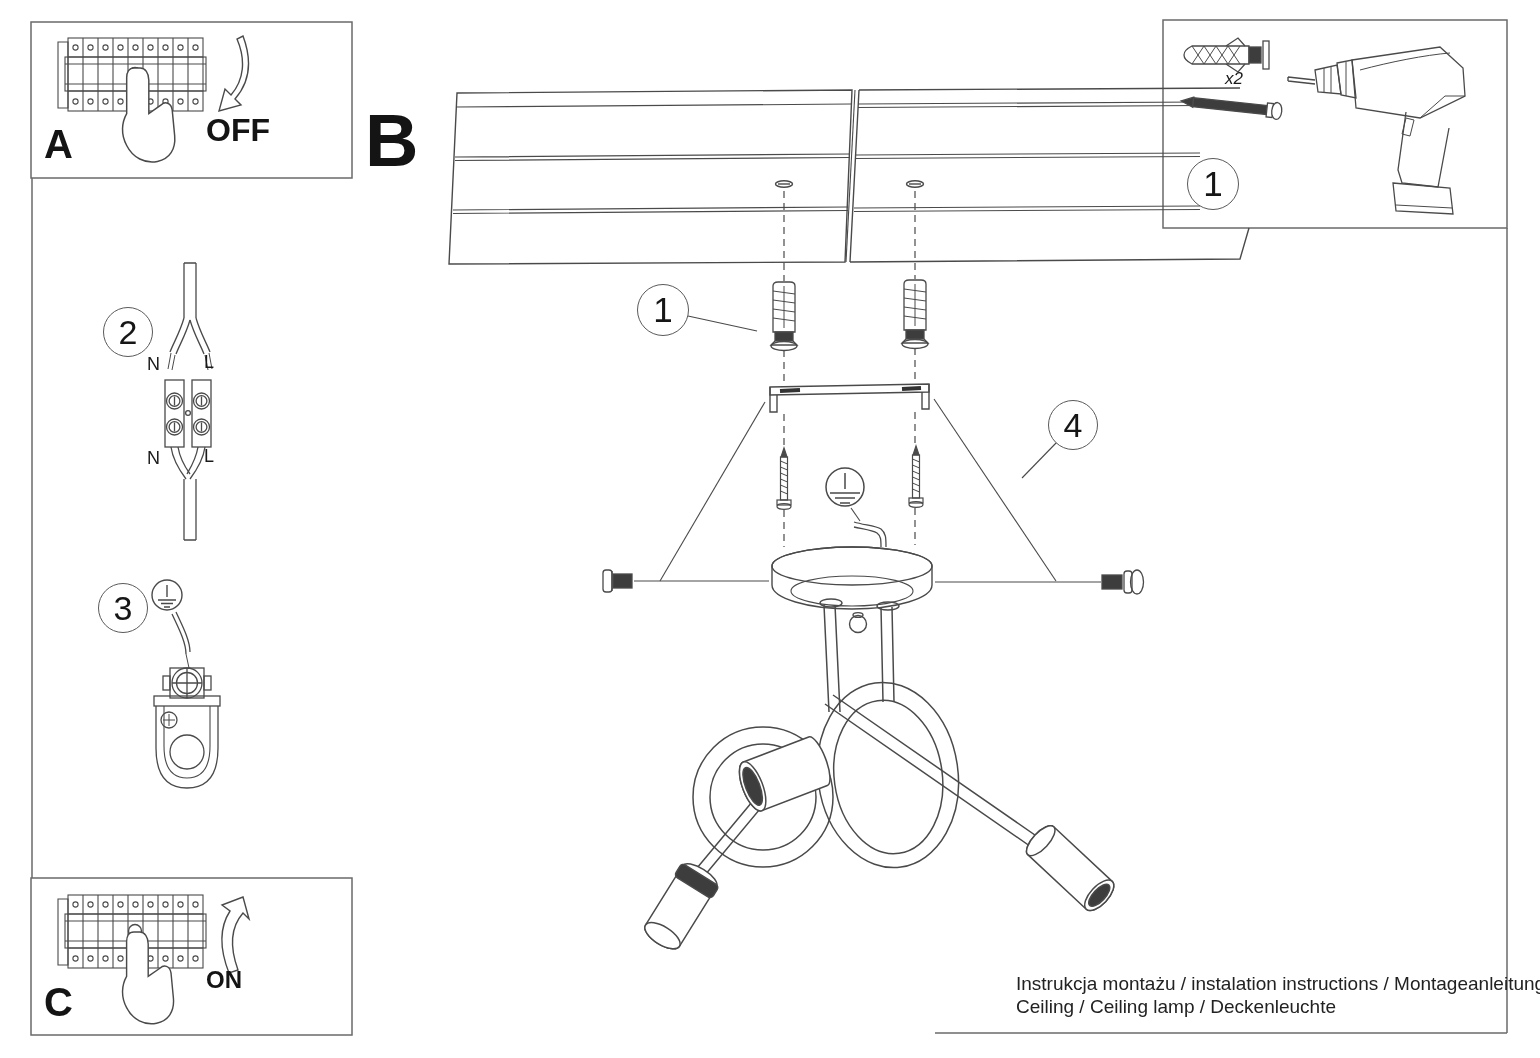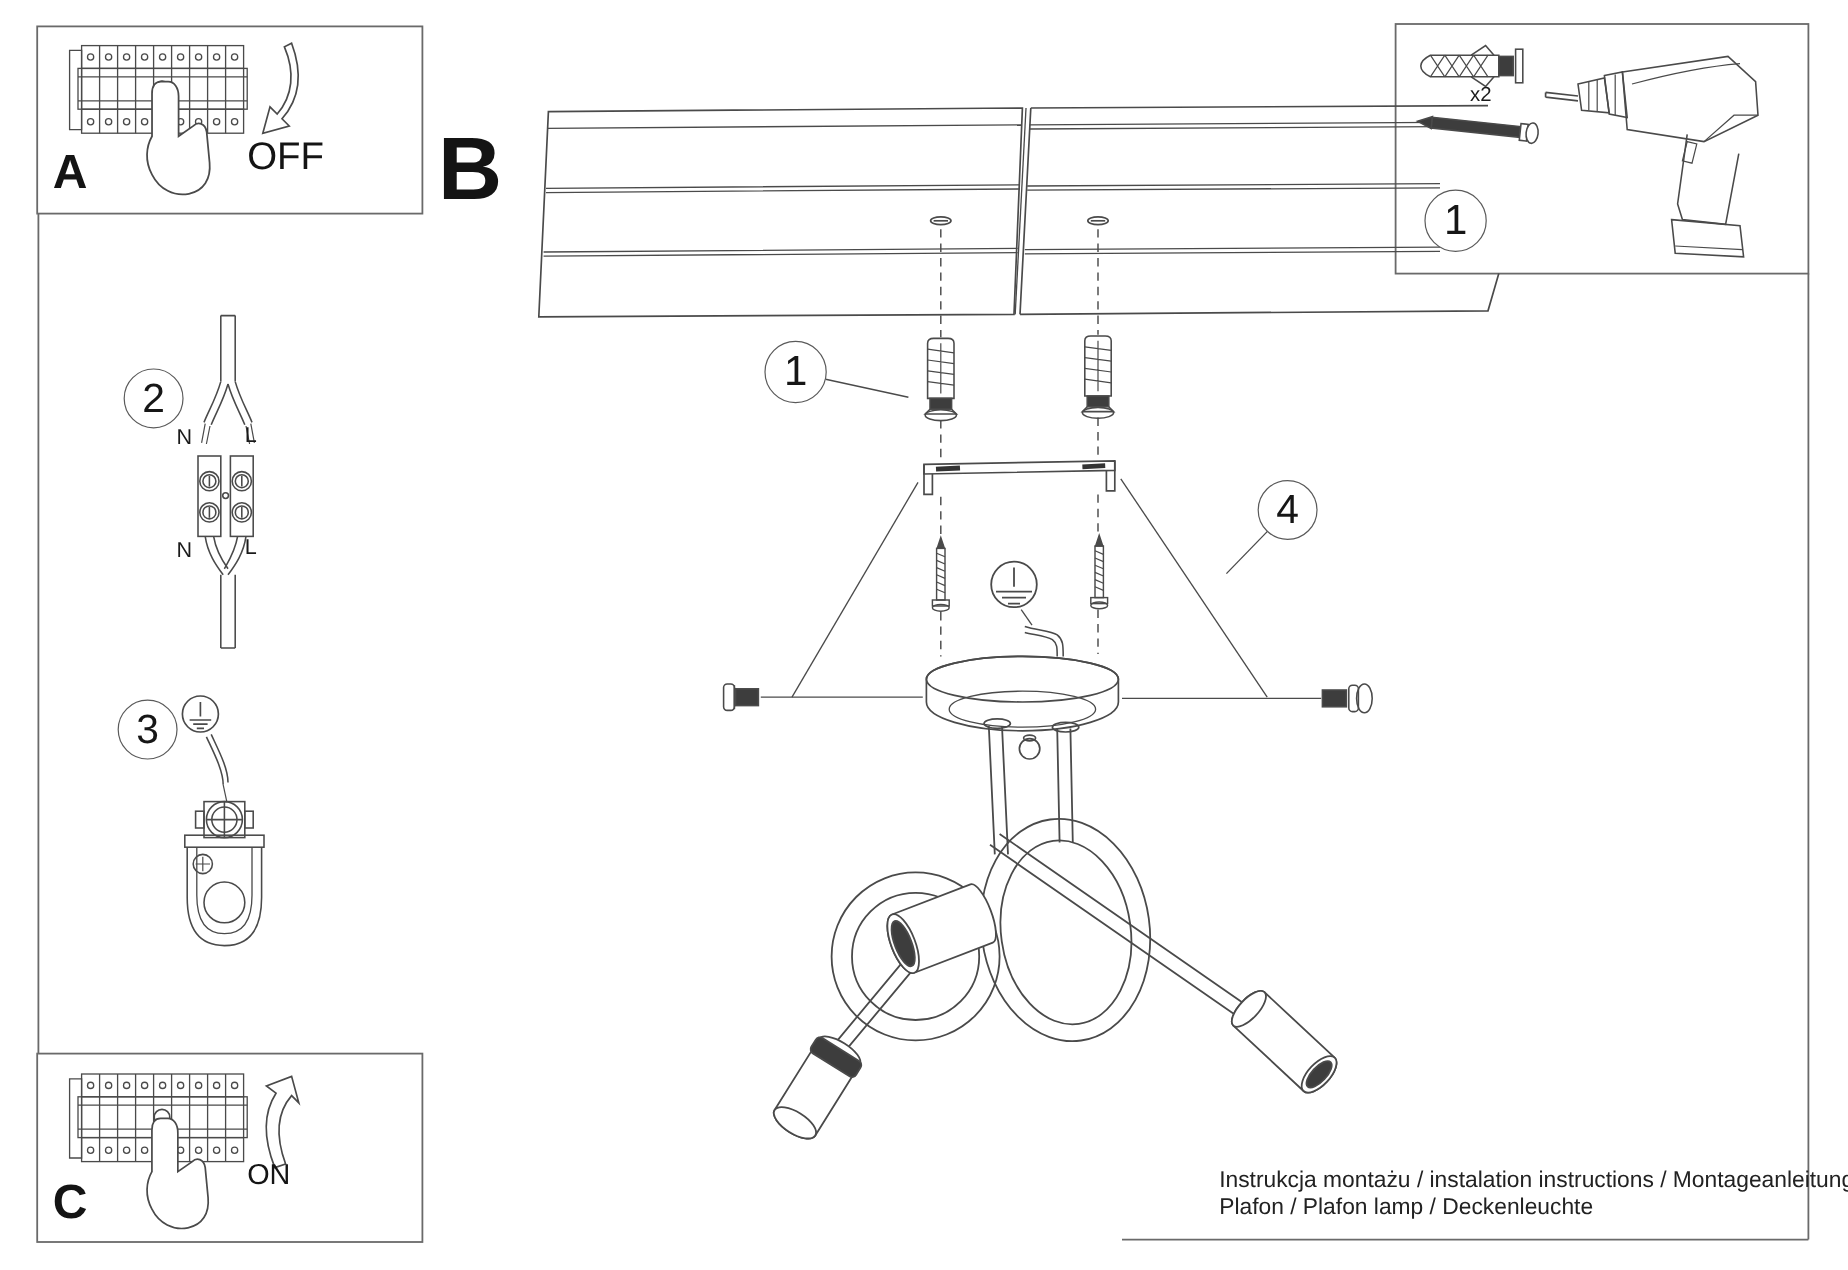--- a/index.html
+++ b/index.html
@@ -1,27 +1,27 @@
 <!DOCTYPE html>
 <html><head>
 <meta charset="utf-8">
 <style>
   html,body{margin:0;padding:0;background:#fff;}
   #sheet{position:relative;width:1540px;height:1058px;background:#ffffff;overflow:hidden;
          font-family:"Liberation Sans", sans-serif;color:#111;}
   .abs{position:absolute;}
   svg{position:absolute;left:0;top:0;}
   .lbl{font-weight:700;color:#141414;line-height:1;}
-  .cap{font-weight:400;color:#141414;line-height:1;}
+  .cap{font-weight:700;color:#141414;line-height:1;}
   .badge{position:absolute;width:52px;height:52px;border:1.6px solid #5a5a5a;border-radius:50%;
          display:flex;align-items:center;justify-content:center;font-size:35px;font-weight:500;
          color:#161616;background:#fff;box-sizing:border-box;}
   .badge.small{width:50px;height:50px;font-size:34px;}
   .nl{font-size:18px;color:#1a1a1a;line-height:1;}
-  .qty{font-size:17px;color:#1a1a1a;line-height:1;}
+  .qty{font-size:17px;color:#1a1a1a;line-height:1;font-style:italic;}
   .footer-line{font-size:19px;color:#222;line-height:22px;white-space:nowrap;}
 </style>
 </head>
 <body>
 
 <div id="sheet">
 
 <svg width="1540" height="1058" viewBox="0 0 1540 1058">
   <defs>
     <g id="breaker" stroke="#4a4a4a" fill="none" stroke-width="1.1">
@@ -318,15 +318,15 @@
 <div class="badge" style="left:1187px;top:158px;">1</div>
 
 <div class="abs nl" style="left:147px;top:355px;">N</div>
 <div class="abs nl" style="left:204px;top:353px;">L</div>
 <div class="abs nl" style="left:147px;top:449px;">N</div>
 <div class="abs nl" style="left:204px;top:447px;">L</div>
 
 <div class="abs qty" style="left:1225px;top:70px;">x2</div>
 
 <div class="abs footer-line" style="left:1016px;top:973px;">Instrukcja montażu / instalation instructions / Montageanleitung</div>
-<div class="abs footer-line" style="left:1016px;top:996px;">Plafon / Plafon lamp / Deckenleuchte</div>
+<div class="abs footer-line" style="left:1016px;top:996px;">Ceiling / Ceiling lamp / Deckenleuchte</div>
 
 </div>
 
 </body></html>

